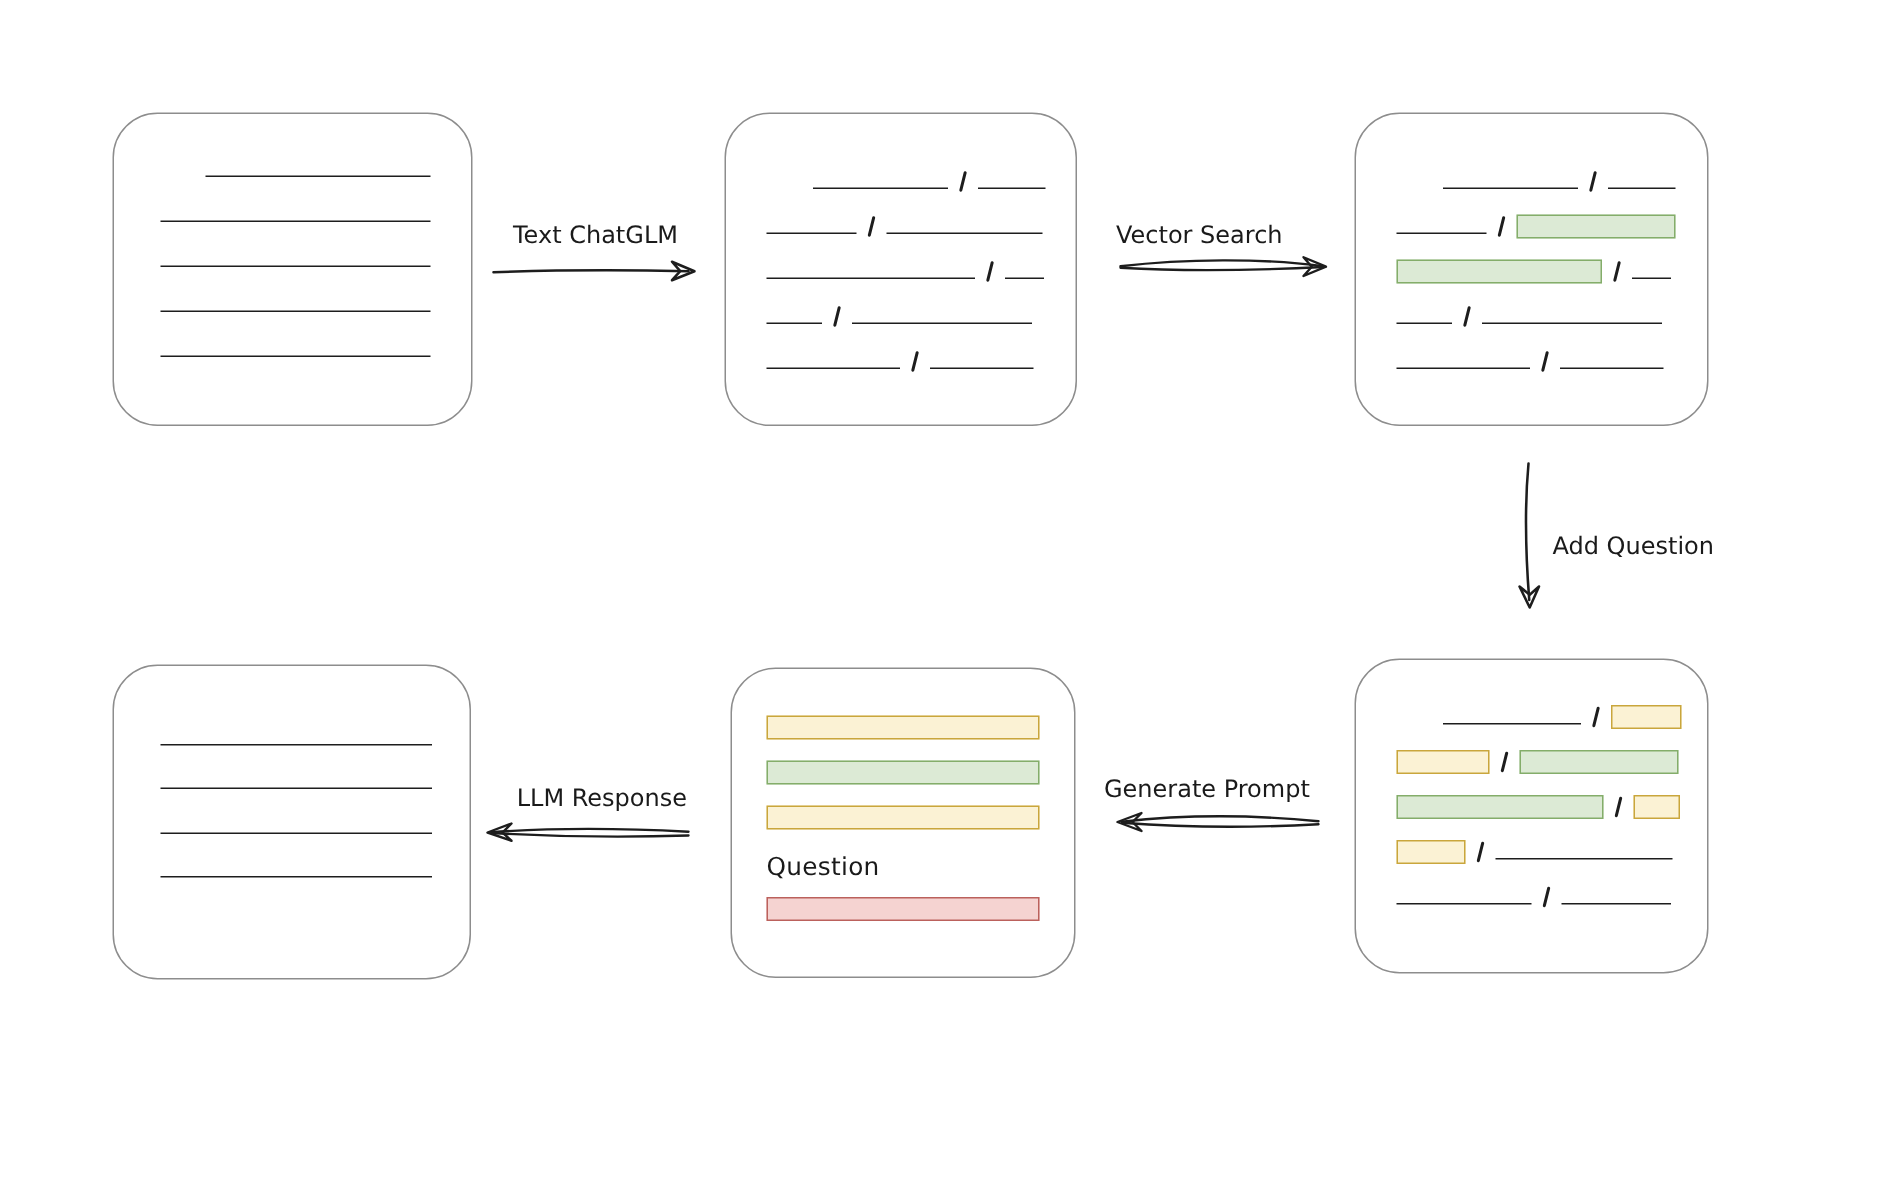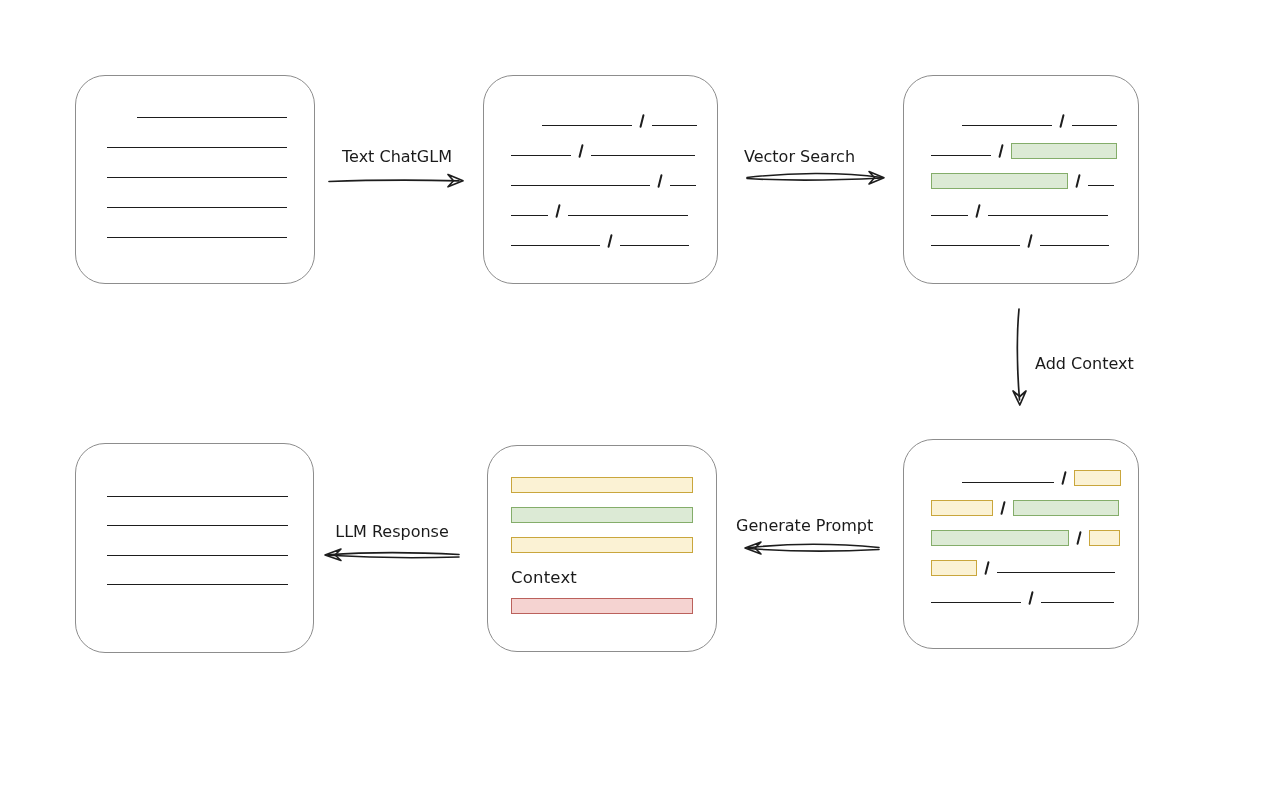--- a/index.html
+++ b/index.html
@@ -43,21 +43,21 @@
   #prompt-question-heading { margin-top:15px; }
   #prompt-question-bars { margin-top:10px; }
   #box-answer .rows { margin-top:2px; }
 
   
   .arrow-label { position:absolute; font-size:16px; line-height:20px; white-space:nowrap; }
   #lbl-text-splitter   { left:330px; top:147px; width:134px; text-align:center; }
   #lbl-vector-search   { left:744px; top:147px; width:134px; text-align:left; }
   #lbl-add-context     { left:1035px; top:354px; }
   #lbl-generate-prompt { left:736px; top:516px; width:150px; }
-  #lbl-llm-response    { left:326px; top:522px; width:132px; text-align:center; }
+  #lbl-llm-response    { left:326px; top:522px; width:132px; text-align:right; }
 
   .arrow { position:absolute; overflow:visible; }
   #arrow-text-splitter   { left:326px; top:168px; }
   #arrow-vector-search   { left:744px; top:165px; }
   #arrow-add-context     { left:1006px; top:306px; }
   #arrow-generate-prompt { left:738px; top:537px; }
   #arrow-llm-response    { left:318px; top:544px; }
   .arrow path { stroke:var(--line,#1d1d1d); fill:none; stroke-linecap:round; stroke-linejoin:round; }
 
   #caption { position:absolute; left:780px; top:685px; font-size:17.5px; letter-spacing:.2px;
@@ -177,21 +177,21 @@
         </div>
       </div>
   </div>
 
   <div class="box" id="box-prompt">
     <div class="bars">
         <div class="bar bar-yellow"></div>
         <div class="bar bar-green"></div>
         <div class="bar bar-yellow"></div>
       </div>
-    <div class="heading" id="prompt-question-heading">Context</div>
+    <div class="heading" id="prompt-question-heading">Question</div>
     <div class="bars" id="prompt-question-bars">
         <div class="bar bar-red"></div>
       </div>
   </div>
 
   <div class="box" id="box-answer">
     <div class="rows">
         <div class="row">
           <span class="seg seg-line" style="width: 181px;"></span>
         </div>
@@ -202,21 +202,21 @@
           <span class="seg seg-line" style="width: 181px;"></span>
         </div>
         <div class="row">
           <span class="seg seg-line" style="width: 181px;"></span>
         </div>
       </div>
   </div>
 
   <div class="arrow-label" id="lbl-text-splitter">Text ChatGLM</div>
   <div class="arrow-label" id="lbl-vector-search">Vector Search</div>
-  <div class="arrow-label" id="lbl-add-context">Add Context</div>
+  <div class="arrow-label" id="lbl-add-context">Add Question</div>
   <div class="arrow-label" id="lbl-generate-prompt">Generate Prompt</div>
   <div class="arrow-label" id="lbl-llm-response">LLM Response</div>
 
   <svg class="arrow" id="arrow-text-splitter" width="142" height="26" viewBox="0 0 142 26">
     <path stroke-width="1.7" d="M3 13.5 C 45 12, 95 12, 133 12.8"></path>
     <path stroke-width="1.7" d="M122 6.5 L137 12.8 L122 18.8 L127.5 12.8 Z"></path>
   </svg>
 
   <svg class="arrow" id="arrow-vector-search" width="148" height="28" viewBox="0 0 148 28">
     <path stroke-width="1.6" d="M3 12.5 C 45 7.5, 98 7, 138 12.5"></path>

